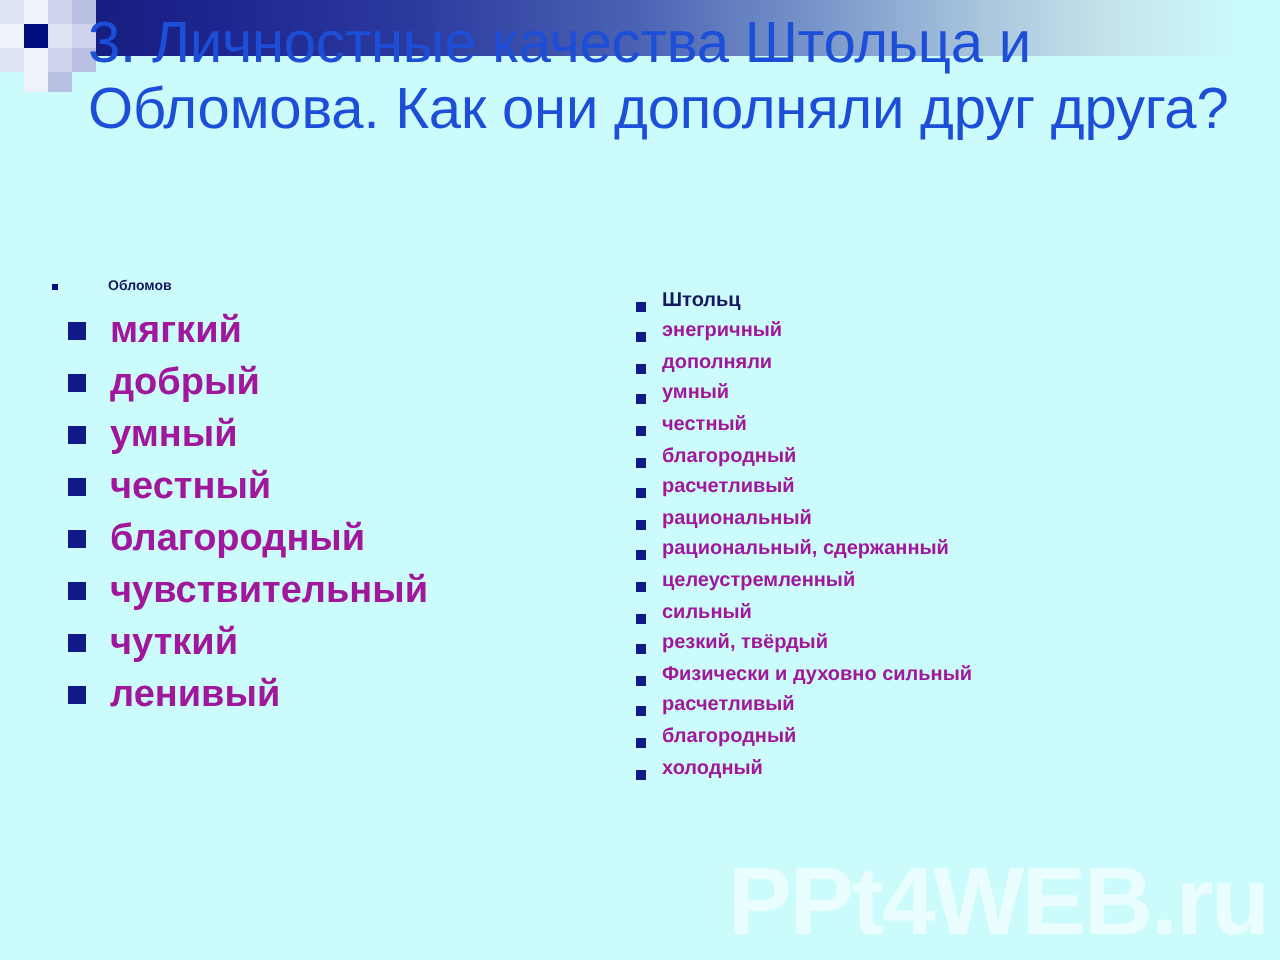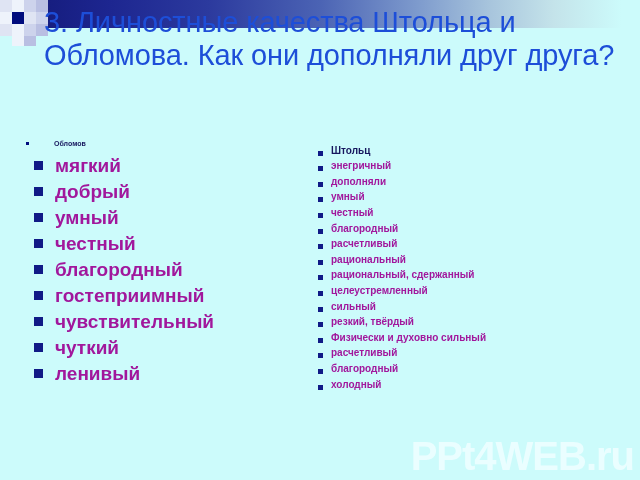--- a/index.html
+++ b/index.html
@@ -153,21 +153,21 @@
   }
   .sm-item.is-head .label {
     color: #17175e;
   }
 
   
   .watermark {
     position: absolute;
     right: 6px;
     bottom: 4px;
-    font-size: 40px;
+    font-size: 48px;
     font-weight: bold;
     color: #eafeff;
     letter-spacing: -1px;
     line-height: 1;
     user-select: none;
     margin-top: 48px;
   }
 </style>
 </head>
 <body>
@@ -217,24 +217,20 @@
       <li class="big-item">
         <span class="bullet"></span>
         <span class="label">честный</span>
       </li>
       <li class="big-item">
         <span class="bullet"></span>
         <span class="label">благородный</span>
       </li>
       <li class="big-item">
         <span class="bullet"></span>
-        <span class="label">гостеприимный</span>
-      </li>
-      <li class="big-item">
-        <span class="bullet"></span>
         <span class="label">чувствительный</span>
       </li>
       <li class="big-item">
         <span class="bullet"></span>
         <span class="label">чуткий</span>
       </li>
       <li class="big-item">
         <span class="bullet"></span>
         <span class="label">ленивый</span>
       </li>

